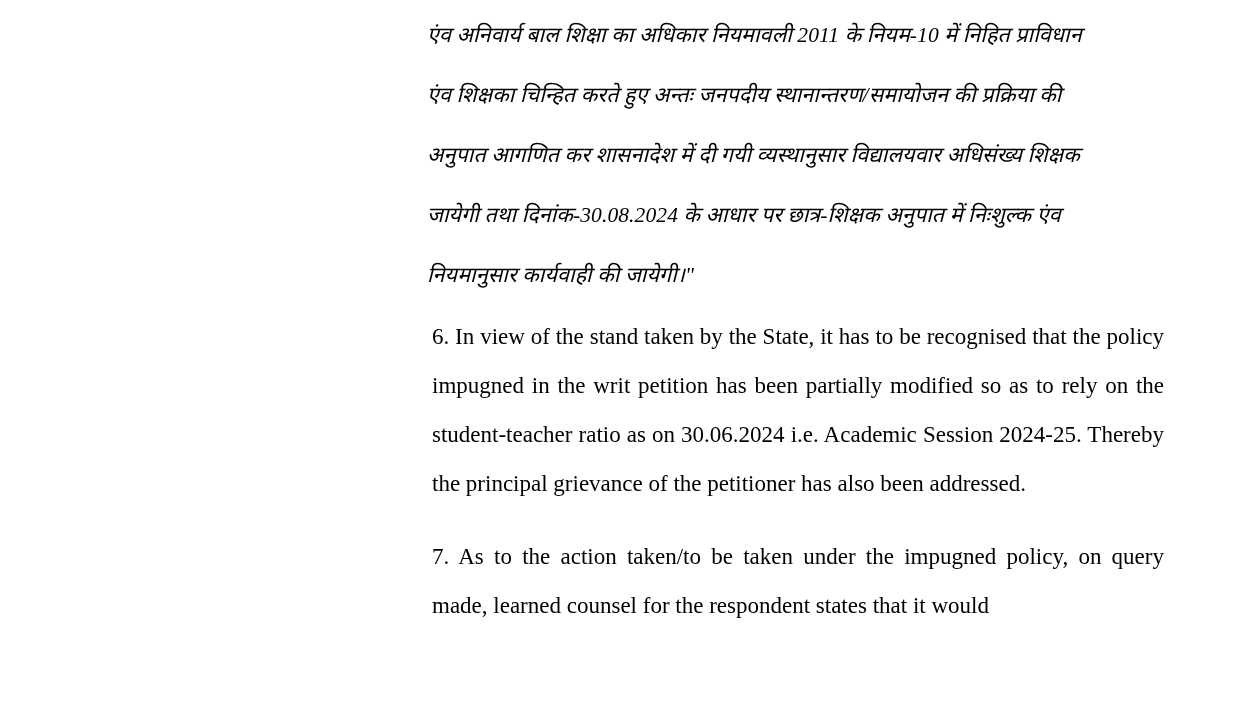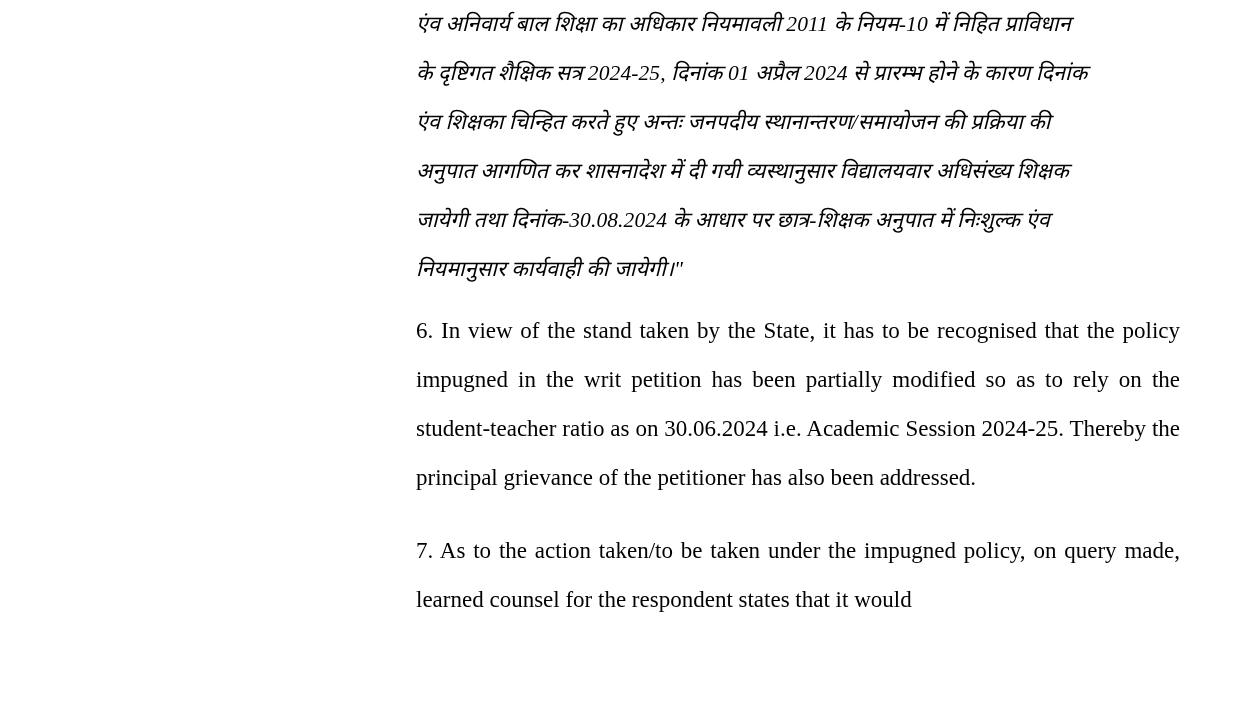--- a/index.html
+++ b/index.html
@@ -28,49 +28,48 @@
   }
   .quote-block {
     font-style: italic;
     font-size: 21.5px;
     line-height: 49px;
     text-align: justify;
     text-justify: inter-word;
     letter-spacing: 0.1px;
   }
   .quote-block p {
-    margin: 0;
+    margin: 11px;
     text-align: justify;
   }
   .quote-block p:last-child {
     text-align: left;
   }
   .para {
     font-size: 23px;
     line-height: 49px;
     text-align: justify;
     text-justify: inter-word;
-    margin: 0;
+    margin: 16px;
   }
   .para-6 {
     margin-top: 12px;
   }
   .para-7 {
     margin-top: 24px;
   }
 </style>
 </head>
 <body>
 
 <div class="page">
   <div class="content">
 
     <div class="quote-block">
       <p>एंव अनिवार्य बाल शिक्षा का अधिकार नियमावली 2011 के नियम-10 में निहित प्राविधान</p>
-      <p>के दृष्टिगत शैक्षिक सत्र 2024-25, दिनांक 01 अप्रैल 2024 से प्रारम्भ होने के कारण दिनांक</p>
       <p>एंव शिक्षका चिन्हित करते हुए अन्तः जनपदीय स्थानान्तरण/समायोजन की प्रक्रिया की</p>
       <p>अनुपात आगणित कर शासनादेश में दी गयी व्यस्थानुसार विद्यालयवार अधिसंख्य शिक्षक</p>
       <p>जायेगी तथा दिनांक-30.08.2024 के आधार पर छात्र-शिक्षक अनुपात में निःशुल्क एंव</p>
       <p>नियमानुसार कार्यवाही की जायेगी।"</p>
     </div>
 
     <p class="para para-6">6. In view of the stand taken by the State, it has to be recognised that the policy impugned in the writ petition has been partially modified so as to rely on the student-teacher ratio as on 30.06.2024 i.e. Academic Session 2024-25. Thereby the principal grievance of the petitioner has also been addressed.</p>
 
     <p class="para para-7">7. As to the action taken/to be taken under the impugned policy, on query made, learned counsel for the respondent states that it would</p>
 

